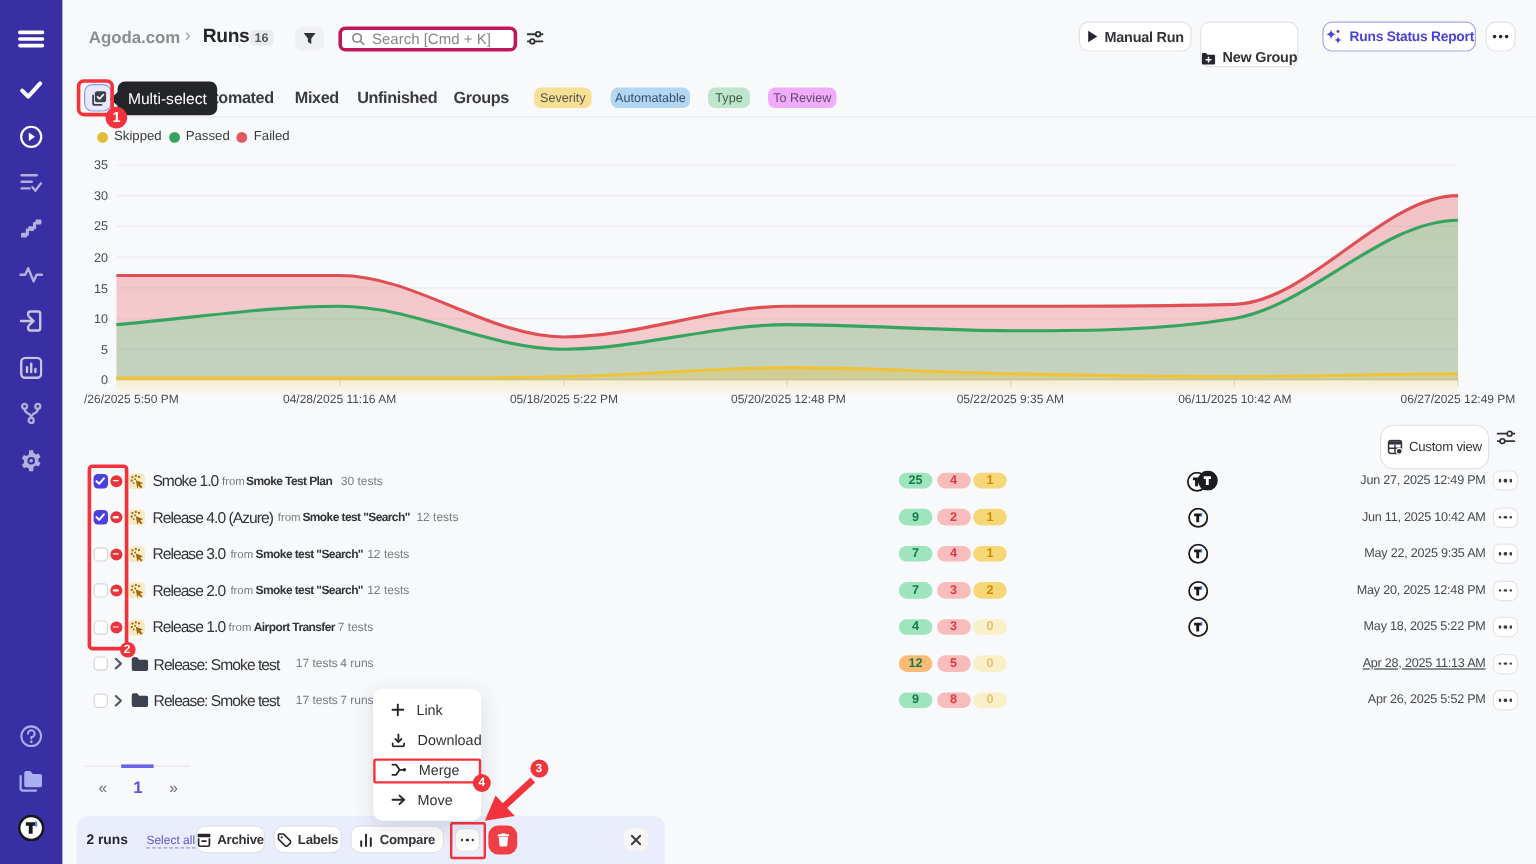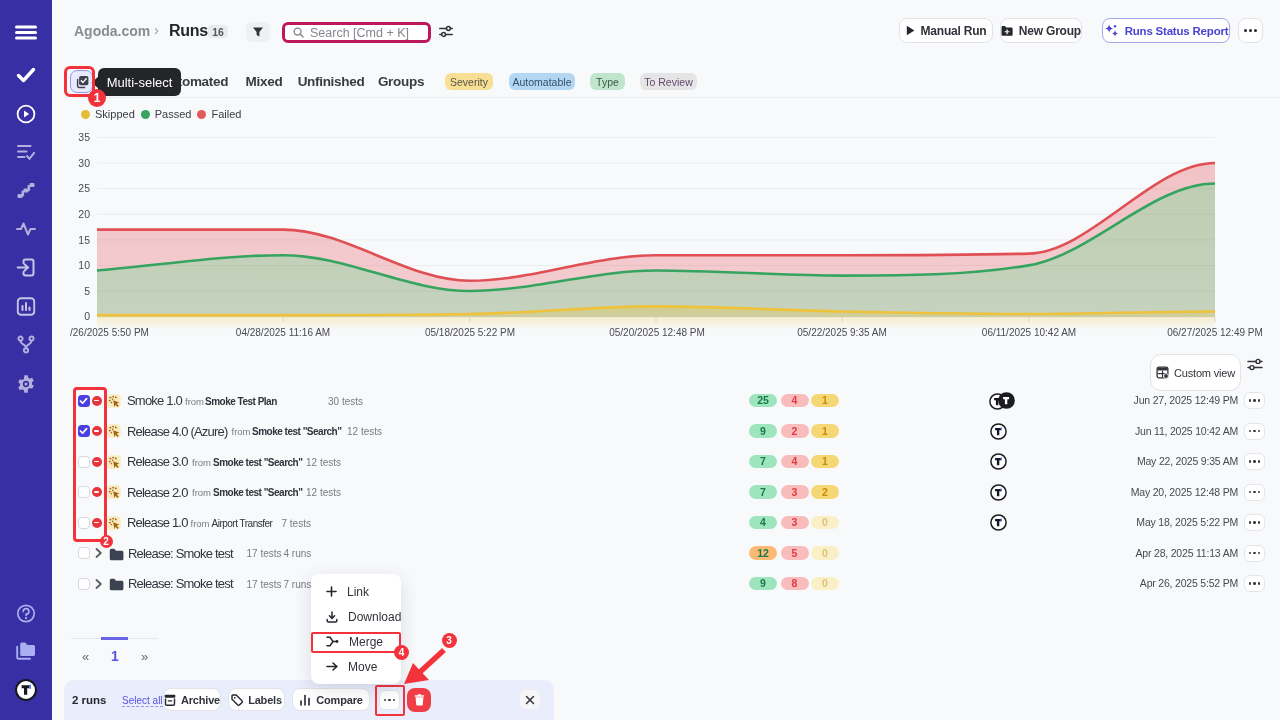--- a/index.html
+++ b/index.html
@@ -133,21 +133,21 @@
         <line x1="0.8" y1="9.5" x2="13.2" y2="9.5"></line>
       </g>
       <circle cx="9.4" cy="3.5" r="1.9" fill="#F8F9FB" stroke="#32333A" stroke-width="1.5"></circle>
       <circle cx="4.6" cy="9.5" r="1.9" fill="#F8F9FB" stroke="#32333A" stroke-width="1.5"></circle>
     </svg>
 
   <div class="btn" style="left:899px;top:18px;width:94px;height:25px;">
     <svg width="9" height="11" viewBox="0 0 9 11">
         <path d="M0.8 0.7 L8.4 5.5 L0.8 10.3 Z" fill="#26272E"></path>
       </svg>Manual Run</div>
-  <div class="btn" style="left:1000px;top:18px;width:82px;height:25px;">
+  <div class="btn" style="left:1000px;top:18px;width:82px;height:38px;align-items:flex-end;">
     <svg width="13" height="12" viewBox="0 0 13 12">
         <path d="M0.6 1.9 A1.3 1.3 0 0 1 1.9 0.6 H4.3 L5.8 2.2 H11.5 A1.3 1.3 0 0 1 12.8 3.5 V10 A1.3 1.3 0 0 1 11.5 11.3 H1.9 A1.3 1.3 0 0 1 0.6 10 Z" fill="#26272E"></path>
         <g stroke="#fff" stroke-width="1.3" stroke-linecap="round">
           <line x1="6.7" y1="4.6" x2="6.7" y2="9"></line>
           <line x1="4.5" y1="6.8" x2="8.9" y2="6.8"></line>
         </g>
       </svg>New Group</div>
   <div class="btn" style="left:1102px;top:18px;width:128px;height:25px;border-color:#A5A7F0;color:#4A44D4;font-size:11.5px;">
     <svg width="15" height="15" viewBox="0 0 15 15">
         <path d="M5.2 1.5 Q5.8 5 9.3 5.6 Q5.8 6.2 5.2 9.7 Q4.6 6.2 1.1 5.6 Q4.6 5 5.2 1.5 Z" fill="#4A44D4"></path>
@@ -168,21 +168,21 @@
         <path d="M6.3 5.7 L8 7.4 L11.2 3.8" stroke="#fff" stroke-width="1.4" fill="none" stroke-linecap="round" stroke-linejoin="round"></path>
       </svg>
   </div>
   <div class="abs" style="top:74px;left:199px;transform:translateX(-50%);font-size:13.5px;font-weight:bold;color:#3A3B42;letter-spacing:-0.3px;">utomated</div>
   <div class="abs" style="top:74px;left:264px;transform:translateX(-50%);font-size:13.5px;font-weight:bold;color:#3A3B42;letter-spacing:-0.3px;">Mixed</div>
   <div class="abs" style="top:74px;left:331px;transform:translateX(-50%);font-size:13.5px;font-weight:bold;color:#3A3B42;letter-spacing:-0.3px;">Unfinished</div>
   <div class="abs" style="top:74px;left:401px;transform:translateX(-50%);font-size:13.5px;font-weight:bold;color:#3A3B42;letter-spacing:-0.3px;">Groups</div>
   <div class="pill" style="left:445px;top:73px;width:48px;height:17px;background:#F7E094;color:#57534A;">Severity</div>
   <div class="pill" style="left:509px;top:73px;width:66px;height:17px;background:#B3D7F3;color:#31506B;">Automatable</div>
   <div class="pill" style="left:590px;top:73px;width:35px;height:17px;background:#BFE6CC;color:#3A5C49;">Type</div>
-  <div class="pill" style="left:640px;top:73px;width:57px;height:17px;background:#e5e5e5;color:#64476E;">To Review</div>
+  <div class="pill" style="left:640px;top:73px;width:57px;height:17px;background:#f0abfc;color:#64476E;">To Review</div>
 
   <div class="abs" style="left:81px;top:108px;display:flex;align-items:center;gap:5px;font-size:11px;color:#3A3B42;">
     <i style="width:9px;height:9px;border-radius:50%;background:#E3BC38;"></i>
       <span>Skipped</span>
     <i style="width:9px;height:9px;border-radius:50%;background:#35A45F;margin-left:1px;"></i>
       <span>Passed</span>
     <i style="width:9px;height:9px;border-radius:50%;background:#E25A5E;margin-left:1px;"></i>
       <span>Failed</span>
   </div>
 
@@ -279,21 +279,21 @@
             <circle cx="6.2" cy="2.6" r="0.95"></circle>
             <circle cx="2.8" cy="6.6" r="0.95"></circle>
             <circle cx="8.8" cy="3.4" r="0.95"></circle>
             <circle cx="4.4" cy="8.6" r="0.8"></circle>
             <circle cx="5.6" cy="5.4" r="0.8"></circle>
           </g>
         </svg></span>
       <span class="rowtxt" style="left:127px;top:393px;font-size:13px;color:#32333C;letter-spacing:-0.8px;">Smoke 1.0</span>
       <span class="rowtxt" style="left:185px;top:395.5px;font-size:9.5px;color:#7A7B84;">from</span>
       <span class="rowtxt" style="left:205px;top:395.5px;font-size:10px;font-weight:bold;color:#32333C;letter-spacing:-0.5px;">Smoke Test Plan</span>
-      <span class="rowtxt" style="left:284px;top:395.5px;font-size:10px;color:#7A7B84;margin-left:44px;">30 tests</span>
+      <span class="rowtxt" style="left:284px;top:395.5px;font-size:10px;color:#7A7B84;">30 tests</span>
       <span class="badgepill" style="left:749px;top:393.5px;background:#9EE4BD;color:#177A4B;">25</span>
       <span class="badgepill" style="left:780.5px;top:393.5px;background:#F8BCBC;color:#DE3A41;">4</span>
       <span class="badgepill" style="left:811px;top:393.5px;background:#F6D775;color:#C98B07;">1</span>
       <svg class="abs" style="left:988.5px;top:393px;z-index:2" width="17" height="17" viewBox="0 0 17 17">
         <circle cx="8.5" cy="8.5" r="7.6" fill="#fff" stroke="#1B1C20" stroke-width="1.5"></circle>
         <path d="M5.1 4.9 h6 v2.3 h-1.8 v5 h-2.4 v-5 h-1.8 Z" fill="#17181B"></path>
         <rect x="10.6" y="4.4" width="1.3" height="3.1" fill="#5B79F2"></rect>
       </svg>
       <svg class="abs" style="left:998px;top:392px;z-index:3" width="17" height="17" viewBox="0 0 17 17">
         <circle cx="8.5" cy="8.5" r="7.6" fill="#1B1C20" stroke="#1B1C20" stroke-width="1.5"></circle>
@@ -417,21 +417,21 @@
             <circle cx="3.4" cy="3.6" r="0.95"></circle>
             <circle cx="6.2" cy="2.6" r="0.95"></circle>
             <circle cx="2.8" cy="6.6" r="0.95"></circle>
             <circle cx="8.8" cy="3.4" r="0.95"></circle>
             <circle cx="4.4" cy="8.6" r="0.8"></circle>
             <circle cx="5.6" cy="5.4" r="0.8"></circle>
           </g>
         </svg></span>
       <span class="rowtxt" style="left:127px;top:515px;font-size:13px;color:#32333C;letter-spacing:-0.8px;">Release 1.0</span>
       <span class="rowtxt" style="left:190.5px;top:517.5px;font-size:9.5px;color:#7A7B84;">from</span>
-      <span class="rowtxt" style="left:211.5px;top:517.5px;font-size:10px;font-weight:normal;color:#32333C;letter-spacing:-0.5px;">Airport Transfer</span>
+      <span class="rowtxt" style="left:211.5px;top:517.5px;font-size:10px;font-weight:bold;color:#32333C;letter-spacing:-0.5px;">Airport Transfer</span>
       <span class="rowtxt" style="left:281.5px;top:517.5px;font-size:10px;color:#7A7B84;">7 tests</span>
       <span class="badgepill" style="left:749px;top:515.5px;background:#9EE4BD;color:#177A4B;">4</span>
       <span class="badgepill" style="left:780.5px;top:515.5px;background:#F8BCBC;color:#DE3A41;">3</span>
       <span class="badgepill" style="left:811px;top:515.5px;background:#FAF0C8;color:#DFC177;">0</span>
       <svg class="abs" style="left:990px;top:514px;z-index:2" width="17" height="17" viewBox="0 0 17 17">
         <circle cx="8.5" cy="8.5" r="7.6" fill="#fff" stroke="#1B1C20" stroke-width="1.5"></circle>
         <path d="M5.1 4.9 h6 v2.3 h-1.8 v5 h-2.4 v-5 h-1.8 Z" fill="#17181B"></path>
         <rect x="10.6" y="4.4" width="1.3" height="3.1" fill="#5B79F2"></rect>
       </svg>
       <span class="date" style="top:516px;">May 18, 2025 5:22 PM</span>
@@ -446,21 +446,21 @@
       </svg>
       <span class="abs" style="left:109px;top:546.5px"><svg width="15" height="13" viewBox="0 0 15 13">
           <path d="M0.8 2.3 A1.5 1.5 0 0 1 2.3 0.8 H5.3 L7 2.7 H12.9 A1.5 1.5 0 0 1 14.4 4.2 V10.7 A1.5 1.5 0 0 1 12.9 12.2 H2.3 A1.5 1.5 0 0 1 0.8 10.7 Z" fill="#3C4250"></path>
         </svg></span>
       <span class="rowtxt" style="left:128px;top:545.5px;font-size:13px;color:#32333C;letter-spacing:-0.8px;">Release: Smoke test</span>
       <span class="rowtxt" style="left:246.5px;top:548px;font-size:10px;color:#7A7B84;">17 tests</span>
       <span class="rowtxt" style="left:283.5px;top:548px;font-size:10px;color:#7A7B84;">4 runs</span>
       <span class="badgepill" style="left:749px;top:546px;background:#fdba74;color:#177A4B;">12</span>
       <span class="badgepill" style="left:780.5px;top:546px;background:#F8BCBC;color:#DE3A41;">5</span>
       <span class="badgepill" style="left:811px;top:546px;background:#FAF0C8;color:#DFC177;">0</span>
-      <span class="date" style="top:546.5px;">Apr 28, 2025 11:13 AM</span>
+      <span class="date" style="top:546.5px;text-decoration:underline;">Apr 28, 2025 11:13 AM</span>
       <span class="dots3" style="left:1244px;top:544.5px;">
         <i></i>
         <i></i>
         <i></i>
       </span>
       <div class="abs" style="left:77.5px;top:577.5px;width:12px;height:12px;background:#fff;border:1.5px solid #D5D6DB;border-radius:3.5px;"></div>
       <svg class="abs" style="left:95px;top:578.5px" width="7" height="10" viewBox="0 0 7 10">
         <path d="M1.5 1 L5.8 5 L1.5 9" stroke="#5A5B63" stroke-width="1.8" fill="none" stroke-linecap="round" stroke-linejoin="round"></path>
       </svg>
       <span class="abs" style="left:109px;top:577px"><svg width="15" height="13" viewBox="0 0 15 13">

